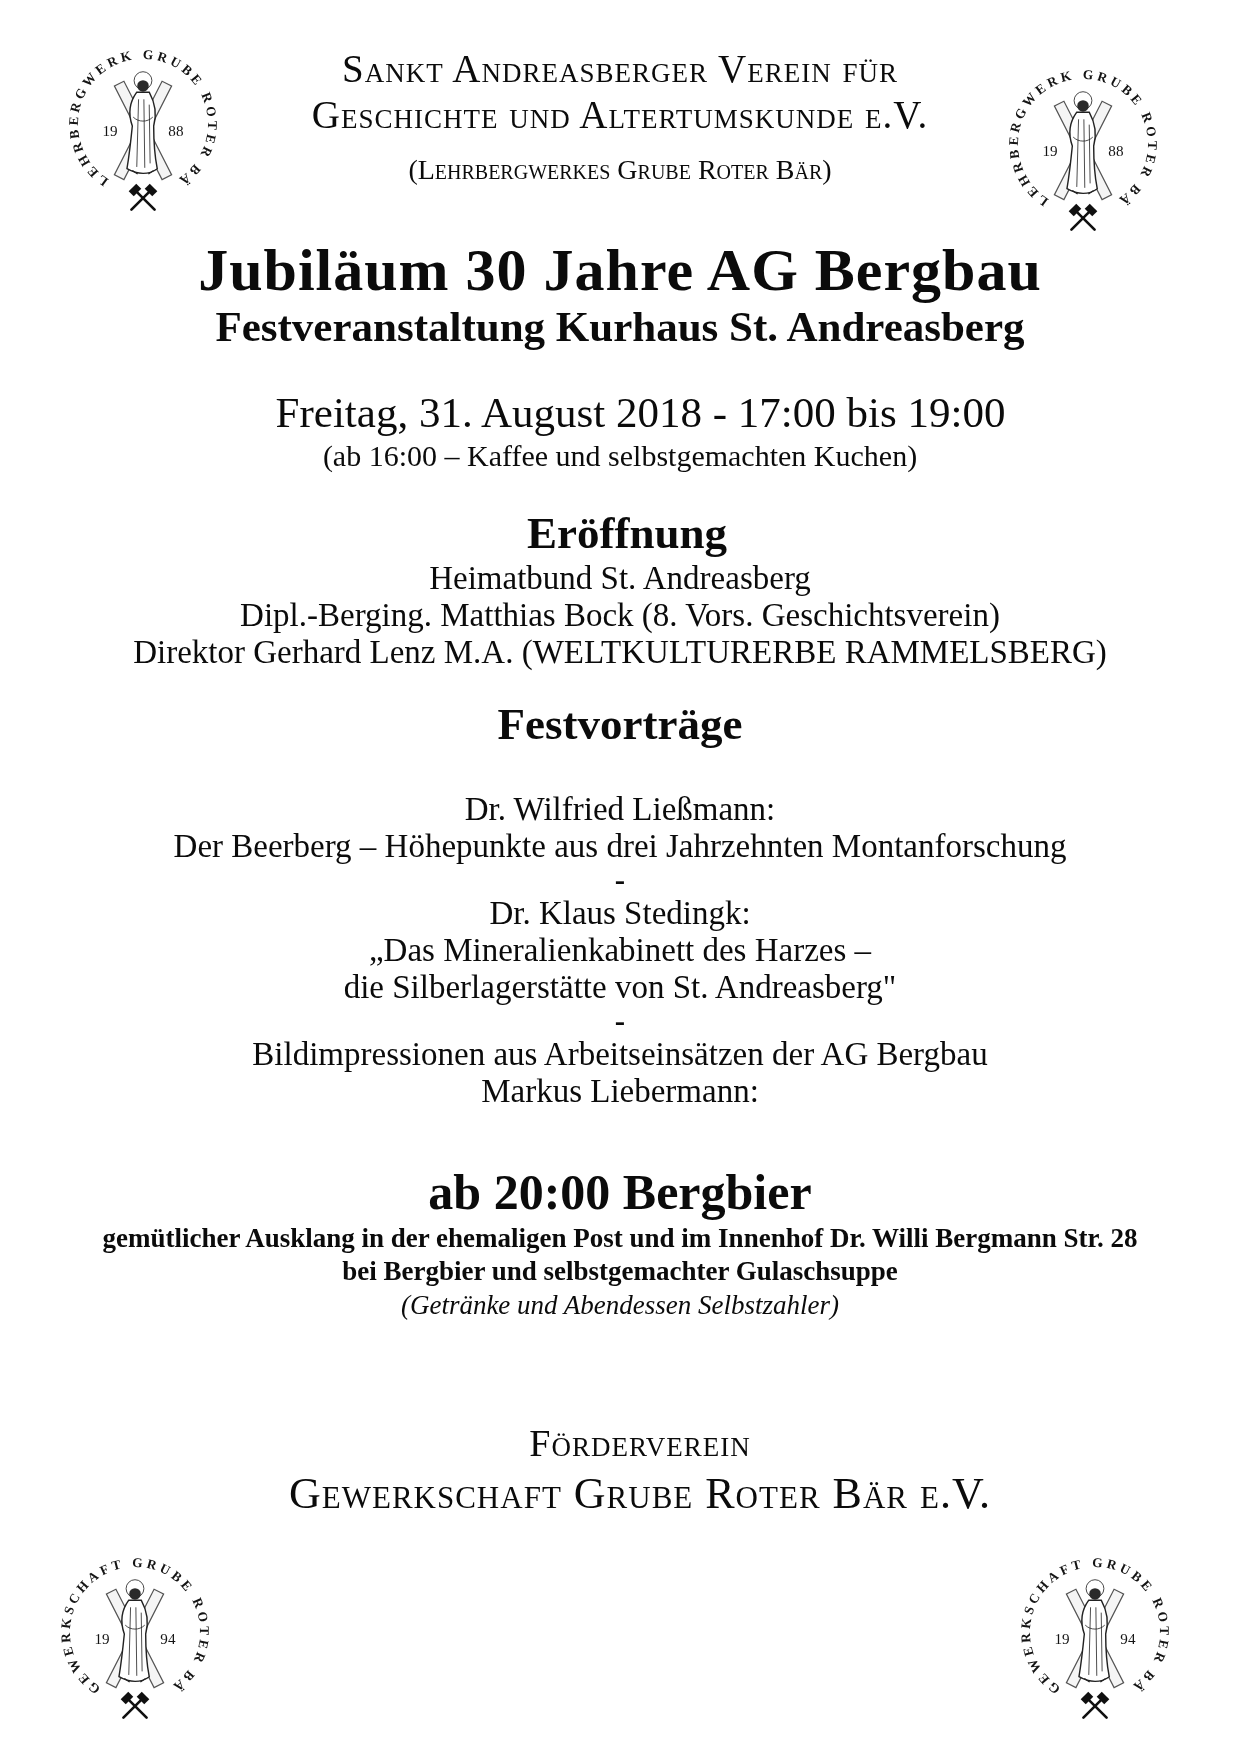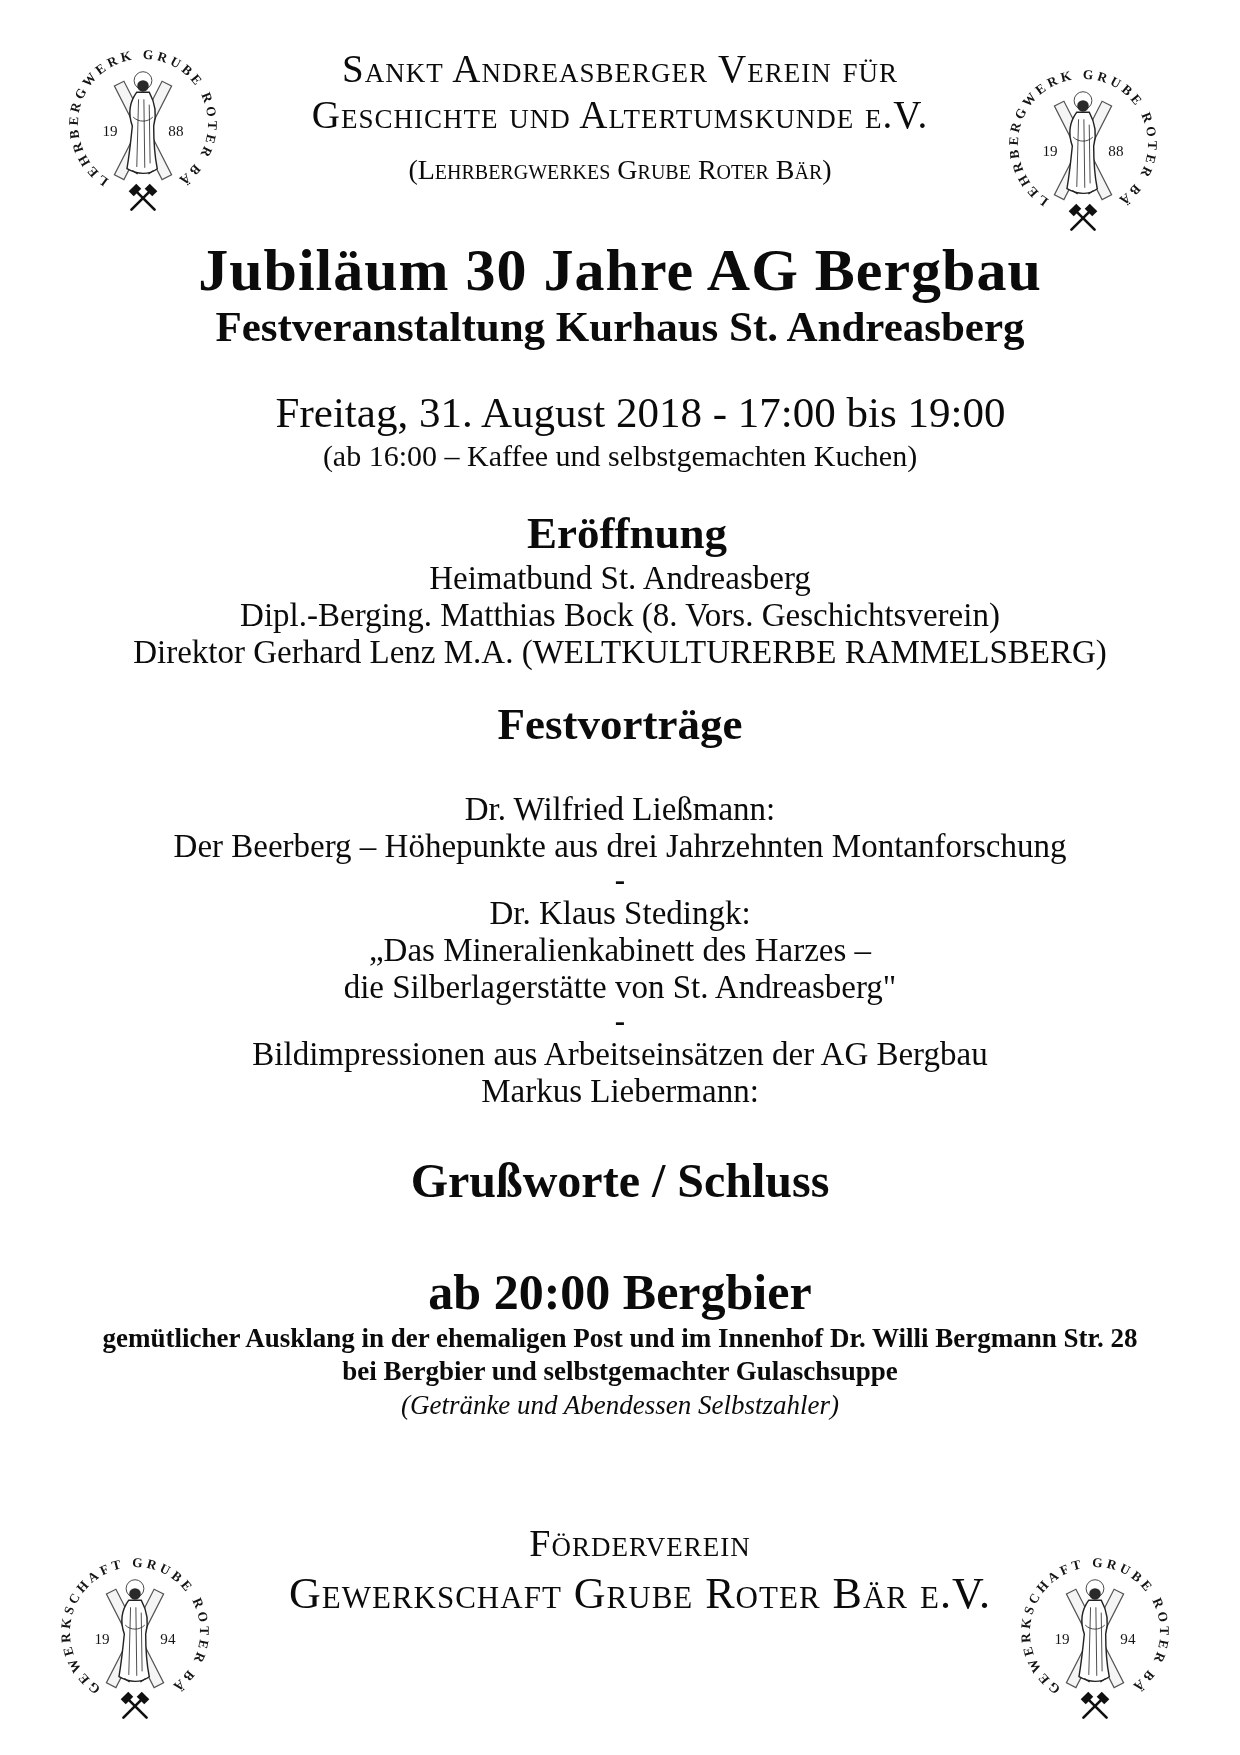--- a/index.html
+++ b/index.html
@@ -182,21 +182,20 @@
     <div class="body-line">Dr. Klaus Stedingk:</div>
     <div class="body-line">„Das Mineralienkabinett des Harzes –</div>
     <div class="body-line">die Silberlagerstätte von St. Andreasberg"</div>
   </div>
   <div class="talk-sep">-</div>
   <div>
     <div class="body-line">Bildimpressionen aus Arbeitseinsätzen der AG Bergbau</div>
     <div class="body-line">Markus Liebermann:</div>
   </div>
 
-  <h2 class="h-closing">Grußworte / Schluss</h2>
 
   <h2 class="h-evening">ab 20:00 Bergbier</h2>
   <div class="evening-line">gemütlicher Ausklang in der ehemaligen Post und im Innenhof Dr. Willi Bergmann Str. 28</div>
   <div class="evening-line">bei Bergbier und selbstgemachter Gulaschsuppe</div>
   <div class="evening-note">(Getränke und Abendessen Selbstzahler)</div>
 
   <div class="footer-block">
     <div class="footer-line1 smallcaps">Förderverein</div>
     <div class="footer-line2 smallcaps">Gewerkschaft Grube Roter Bär e.V.</div>
   </div>

